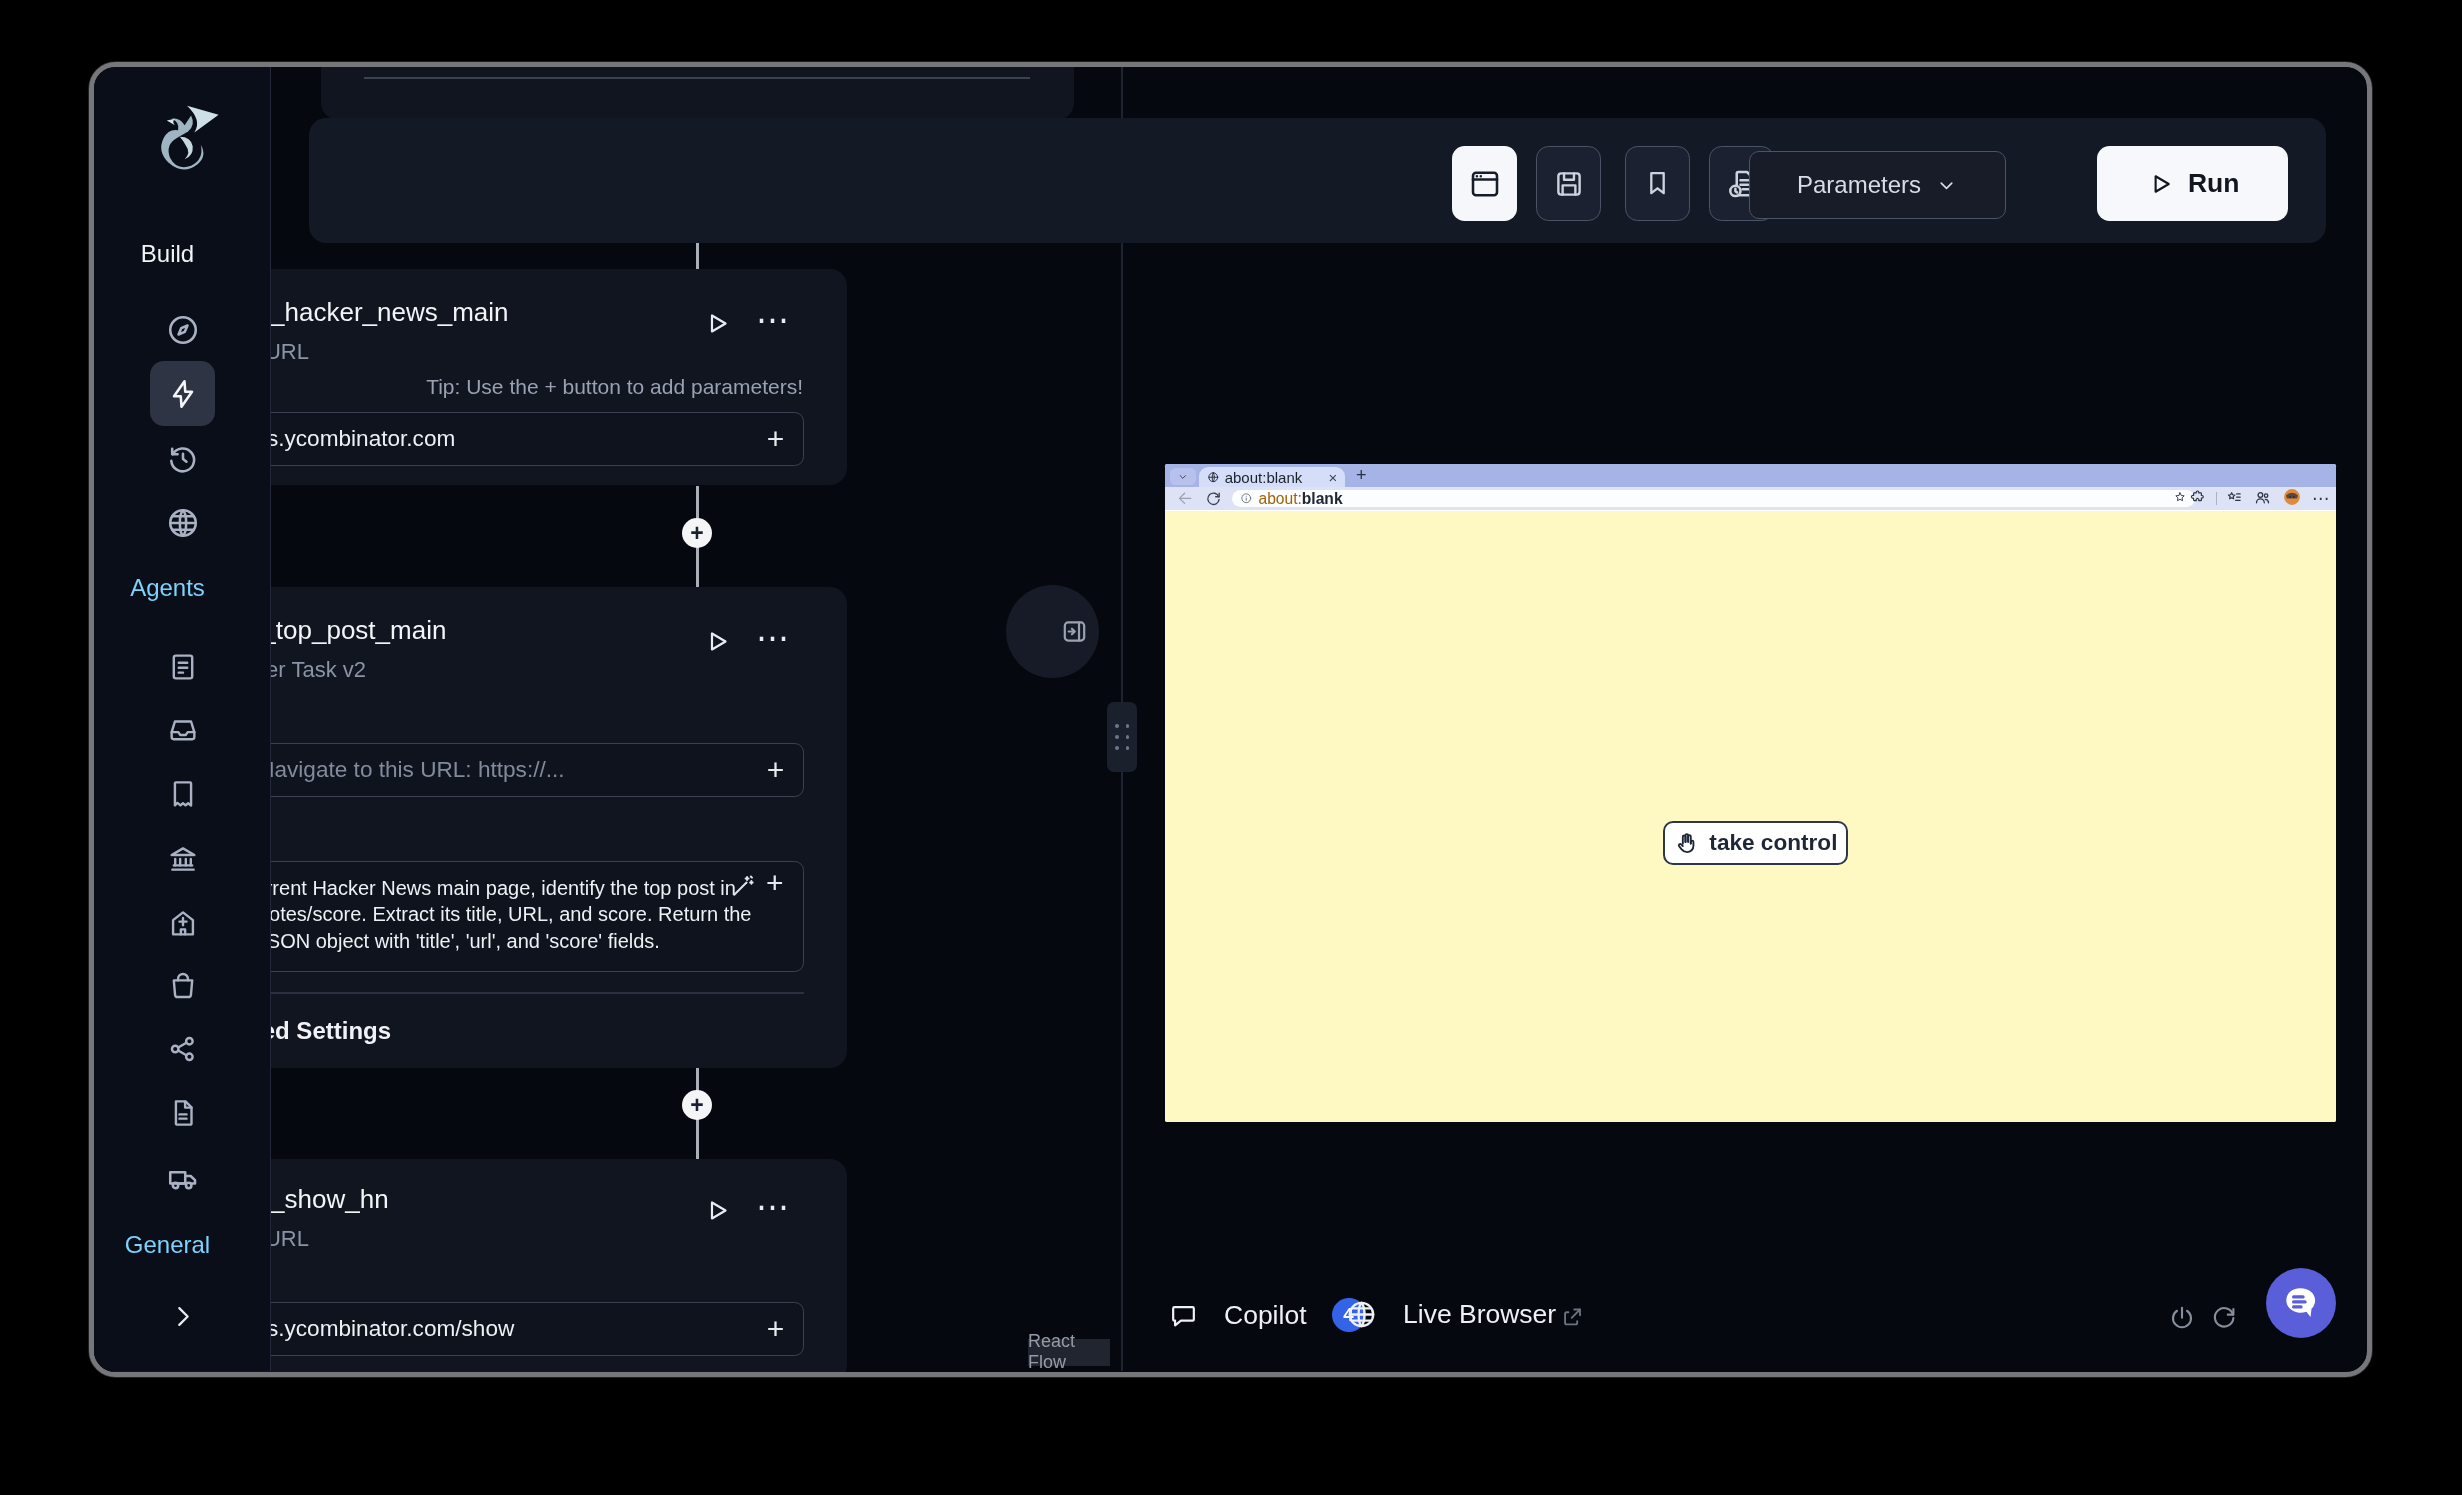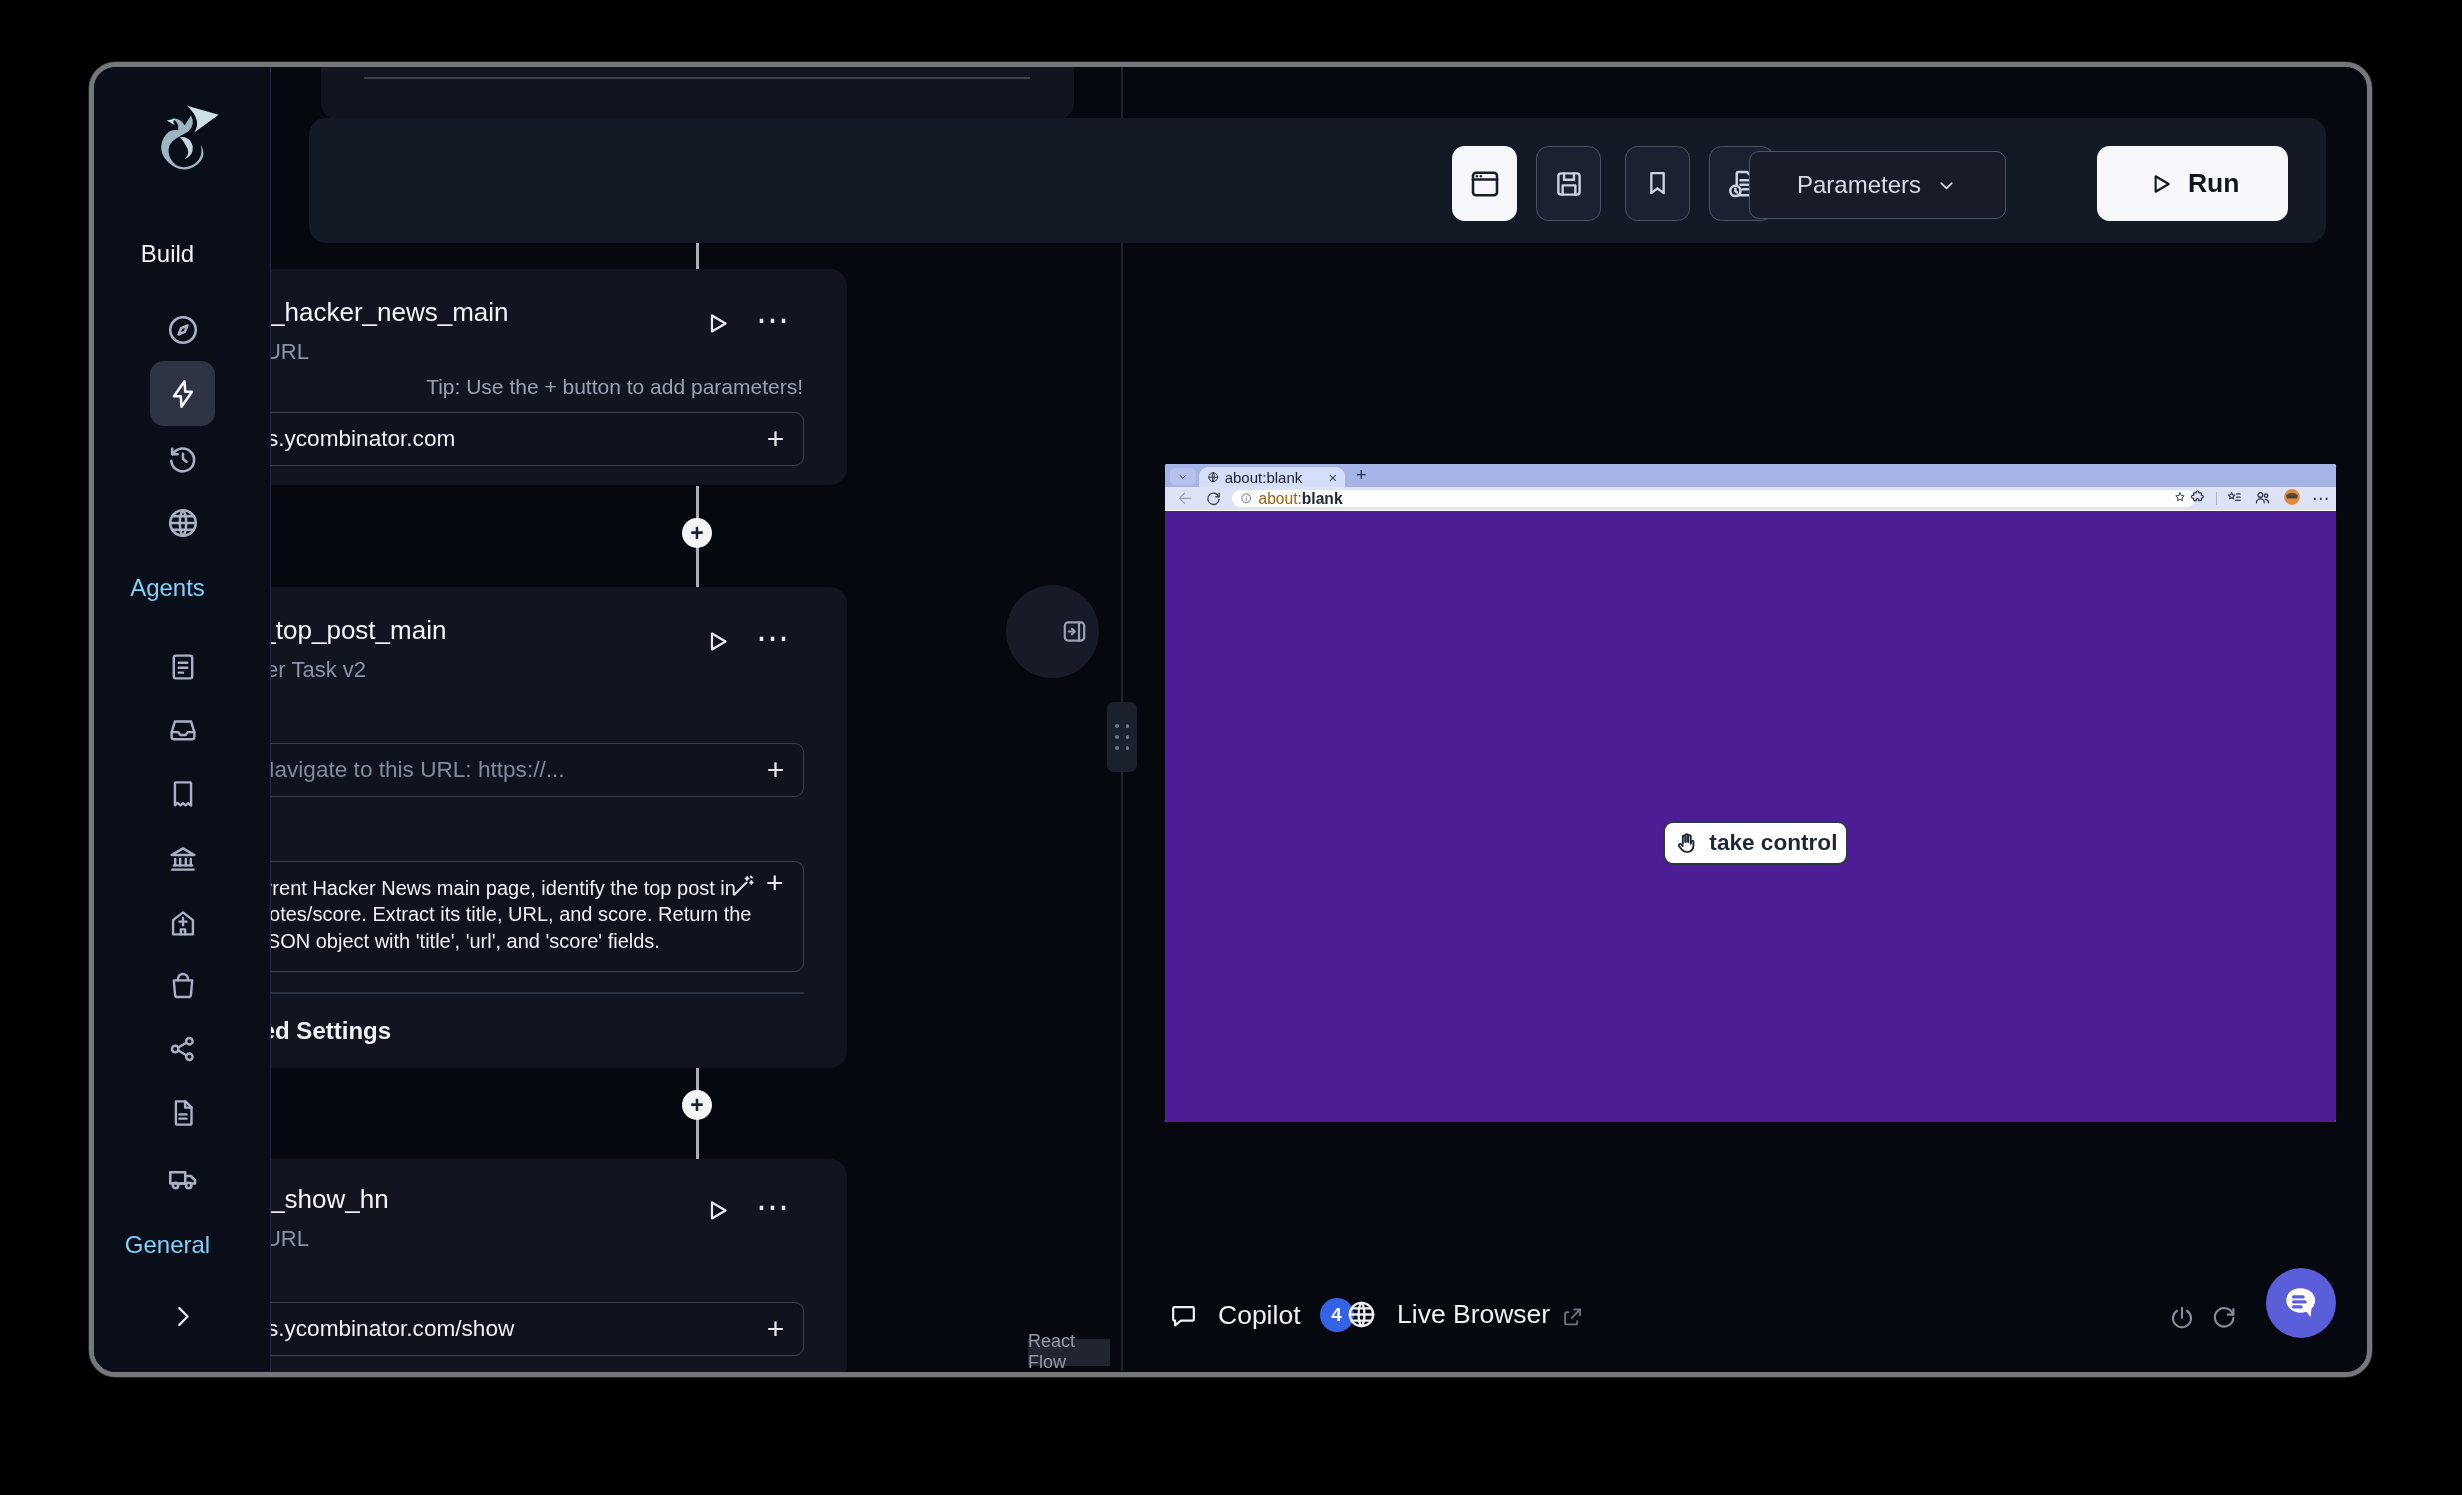--- a/index.html
+++ b/index.html
@@ -85,26 +85,26 @@
   .newtab{position:absolute;left:191px;top:0;height:23px;display:flex;align-items:center;
           font-size:18px;color:#2a3240}
   .tbar{position:absolute;left:0;top:23px;width:100%;height:23px;background:#dde3f5}
   .apill{position:absolute;left:67px;top:3.1px;width:963px;height:17px;border-radius:8.6px;
          background:#fcfdff;display:flex;align-items:center;padding:0 7.8px;gap:6.2px;font-size:15.6px}
   .apill .pre{color:#a16207}.apill .host{color:#202734;font-weight:600}
   .apill .star{margin-left:auto;color:#3a4354}
   .tbicons{position:absolute;right:6.2px;top:1.6px;height:20px;display:flex;align-items:center;gap:10px;
            color:#2e3645}
   .tbicons .vdiv{width:0.8px;height:12.5px;background:#aab2c6}
-  .page{position:absolute;left:0;top:47px;width:100%;height:790px;background:#4c1d95}
+  .page{position:absolute;left:0;top:47px;width:100%;height:790px;background:#fef9c3}
   .takectrl{position:absolute;left:498px;top:310px;width:185px;height:44px;background:#fff;
             border:2.3px solid #2c3749;border-radius:10px;display:flex;align-items:center;
             justify-content:center;gap:9.3px;color:#1e2737;font-size:22.6px;font-weight:700}
   
-  .ft{position:absolute;display:flex;align-items:center;gap:19px;color:#eef0f5;font-size:26.5px;
+  .ft{position:absolute;display:flex;align-items:center;gap:25px;color:#eef0f5;font-size:26.5px;
       font-weight:500;z-index:3}
   .badge{width:34px;height:34px;border-radius:50%;background:#3463e8;color:#fff;font-size:18.7px;
          font-weight:700;display:flex;align-items:center;justify-content:center}
   .fab{position:absolute;left:2172px;top:1201px;width:70px;height:70px;border-radius:50%;
        background:#5a5ed8;display:flex;align-items:center;justify-content:center;z-index:6}
 </style>
 </head>
 <body>
 
 <div class="window">

